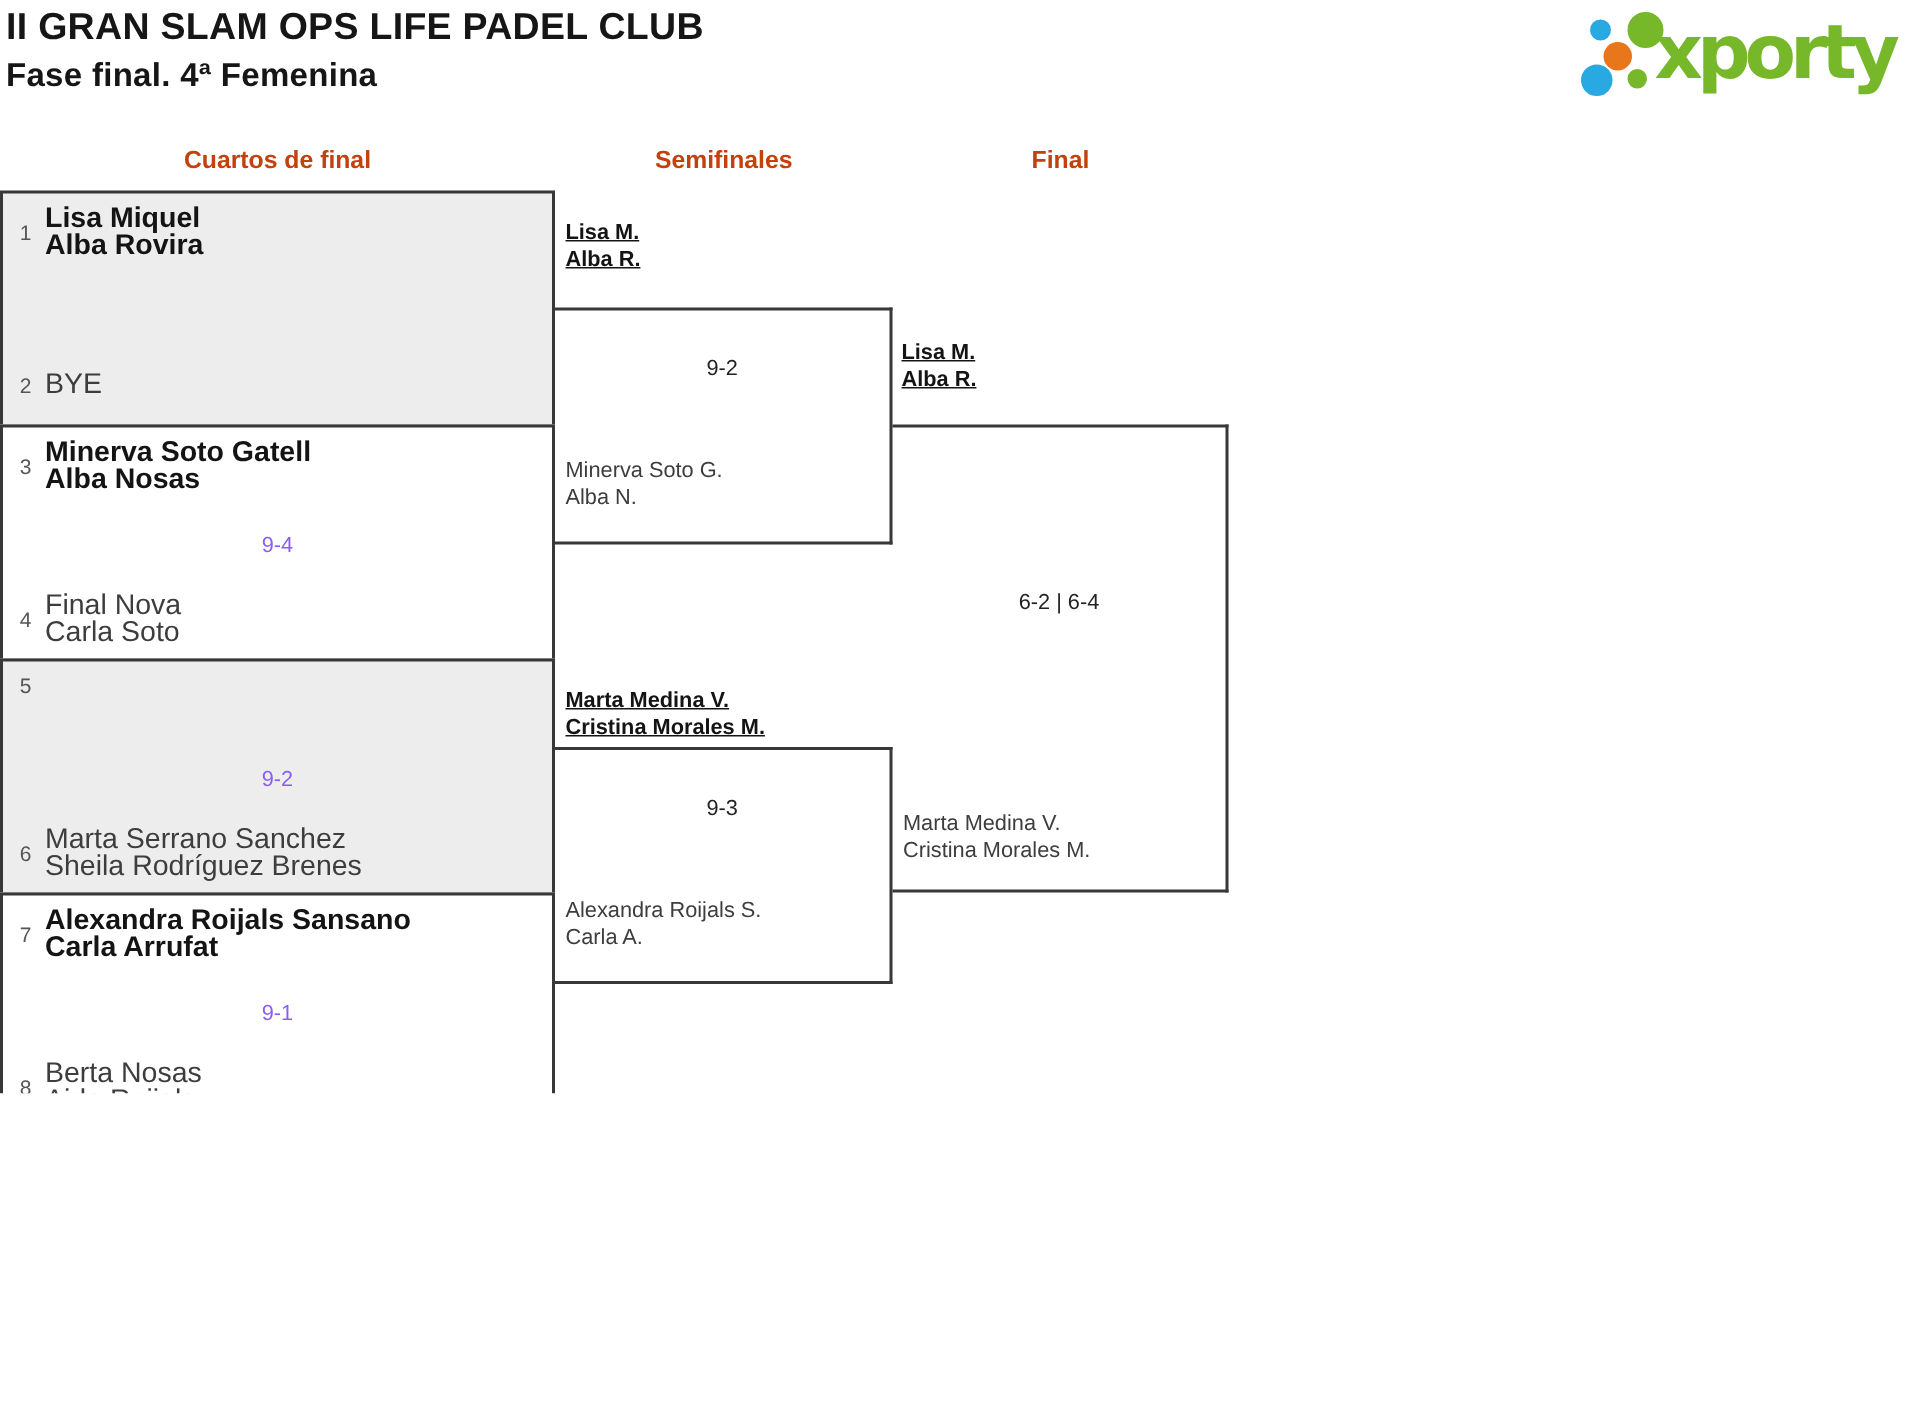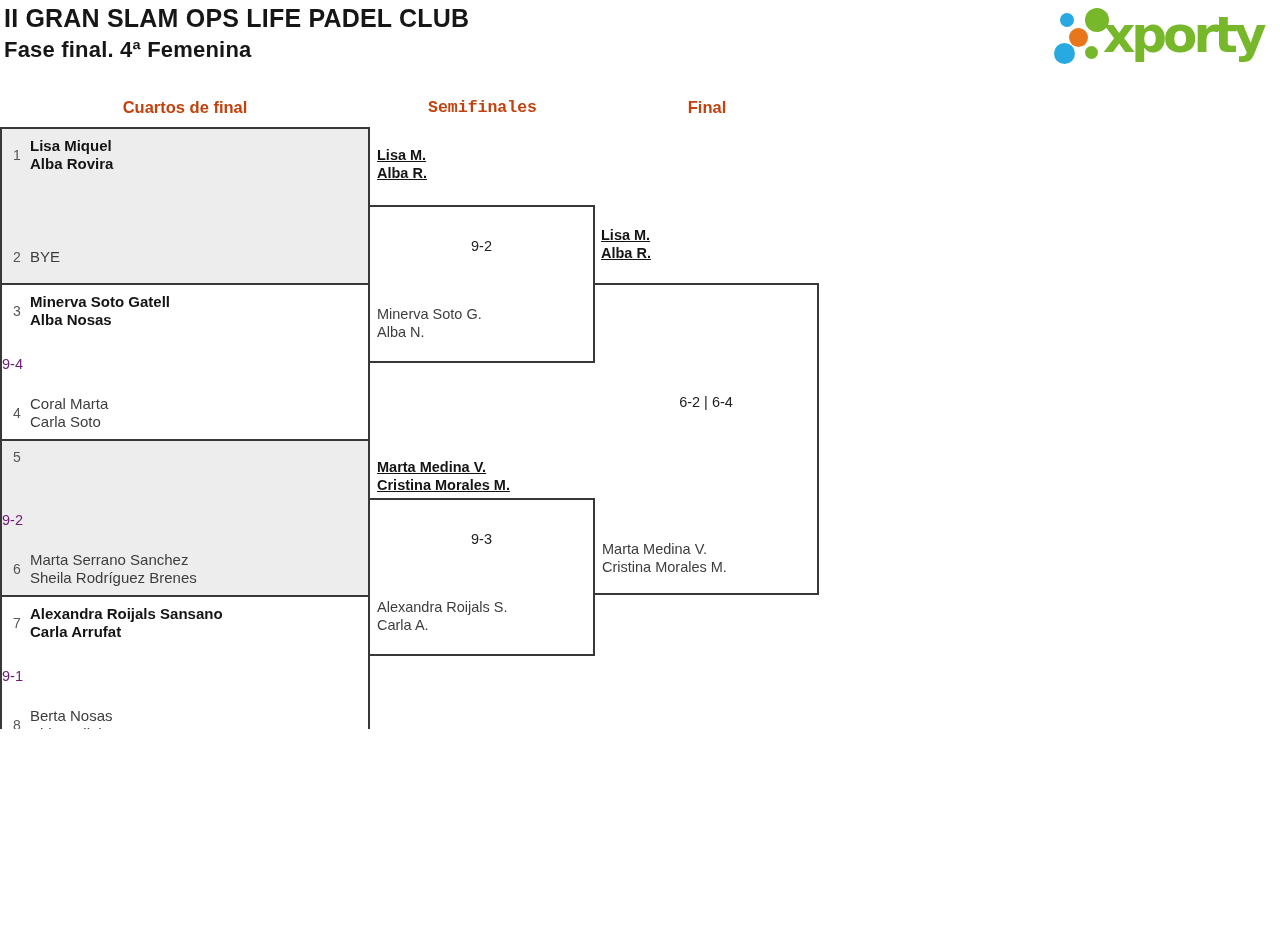--- a/index.html
+++ b/index.html
@@ -17,36 +17,36 @@
   .dot-green-lg { left:1085px; top:8px;  width:24px; height:24px; background:#76b82a; }
   .dot-orange   { left:1069px; top:28px; width:19px; height:19px; background:#e8761b; }
   .dot-blue-lg  { left:1054px; top:43px; width:21px; height:21px; background:#29a9e1; }
   .dot-green-sm { left:1085px; top:46px; width:13px; height:13px; background:#76b82a; }
   .wordmark { position:absolute; left:1103px; top:10px; font-family:"DejaVu Sans", sans-serif;
               font-size:50px; font-weight:700; color:#76b82a; letter-spacing:-4px; line-height:50px; }
 
   
   .round-header { position:absolute; top:98px; text-align:center; font-size:16.5px; font-weight:700; color:#c2410c; }
   .rh-1 { left:0;     width:370px; }
-  .rh-2 { left:370px; width:225px;font-family:Liberation Mono, monospace; }
+  .rh-2 { left:370px; width:225px; }
   .rh-3 { left:595px; width:224px; }
 
   
   .qf-box { position:absolute; left:0; width:370px; height:158px; border:2px solid #383838; background:#ffffff; }
   .qf-box.alt { background:#ededed; }
   .qf-1 { top:127px; } .qf-2 { top:283px; } .qf-3 { top:439px; } .qf-4 { top:595px; }
 
   .team-row { position:absolute; left:4px; right:6px; display:flex; }
   .team-row.top { top:8px; }
   .team-row.bottom { top:108px; min-height:40px; align-items:center; }
   .seed { flex:0 0 22px; width:22px; text-align:center; align-self:center; font-size:14px; color:#555; }
-  .names { font-size:15px; line-height:18px; color:#3d3d3d; padding-left:2px; }
+  .names { font-size:19px; line-height:18px; color:#3d3d3d; padding-left:2px; }
   .names.winner { font-weight:700; color:#141414; }
-  .center-score { position:absolute; top:70px; left:0; width:100%; 
-                  font-size:14.5px; color:#701a75; line-height:18px; }
+  .center-score { position:absolute; top:70px; left:0; width:100%; text-align:center;
+                  font-size:14.5px; color:#8b5cf6; line-height:18px; }
 
   
   .sf-box { position:absolute; left:370px; width:225px; height:158px; border:2px solid #383838; border-left:none; background:transparent; }
   .sf-box-1 { top:205px; } .sf-box-2 { top:498px;text-decoration:underline; }
   .final-box { position:absolute; left:595px; top:283px; width:224px; height:312px; border:2px solid #383838; border-left:none; background:transparent; }
 
   .adv-label { position:absolute; font-size:14.5px; line-height:18px;text-decoration:underline; }
   .adv-label.winner { font-weight:700; color:#141414; }
   .sf-winner-1 { left:377px; top:146px; }
   .sf-winner-2 { left:377px; top:458px; }
@@ -102,21 +102,21 @@
       <span class="seed">3</span>
       <div class="names winner">
         <div>Minerva Soto Gatell</div>
         <div>Alba Nosas</div>
       </div>
     </div>
     <div class="center-score">9-4</div>
     <div class="team-row bottom">
       <span class="seed">4</span>
       <div class="names">
-        <div>Coral Marta</div>
+        <div>Final Nova</div>
         <div>Carla Soto</div>
       </div>
     </div>
   </div>
 
   <div class="qf-box qf-3 alt">
     <div class="team-row top">
       <span class="seed">5</span>
     </div>
     <div class="center-score">9-2</div>

